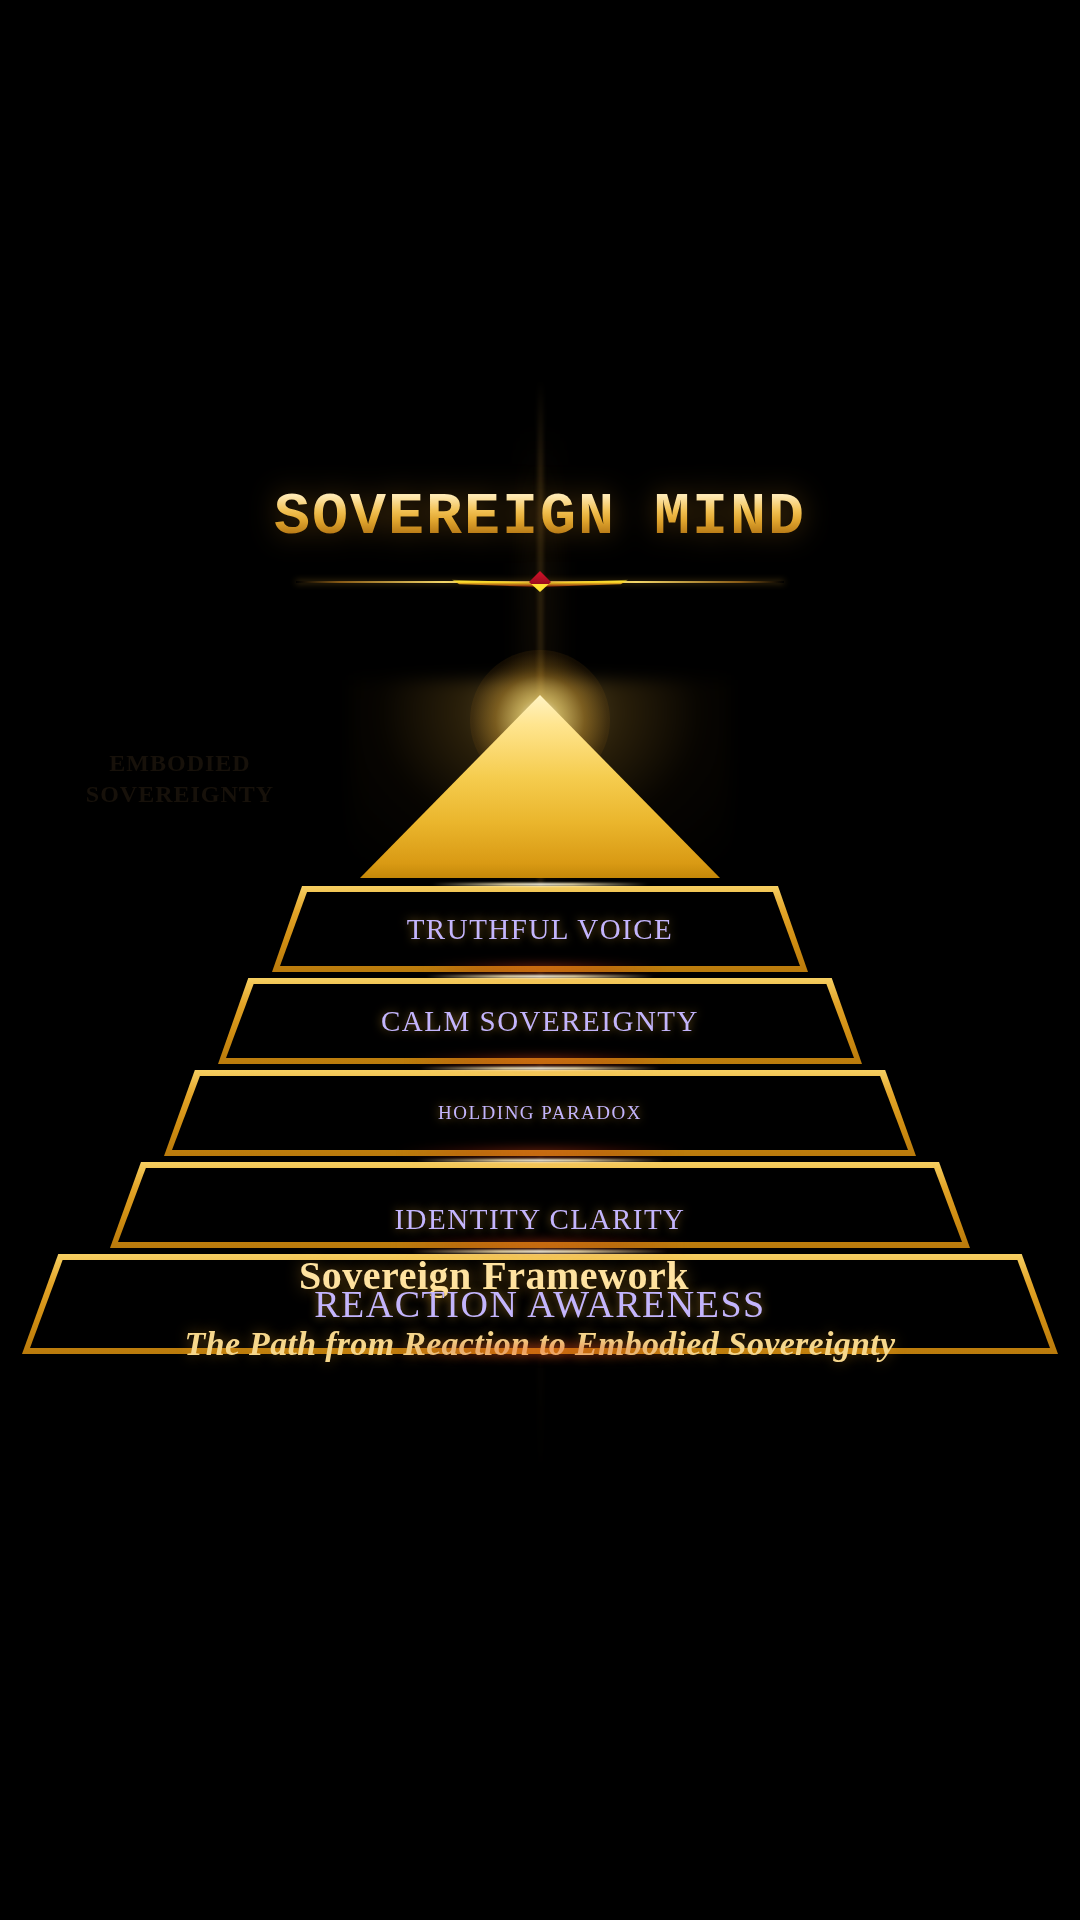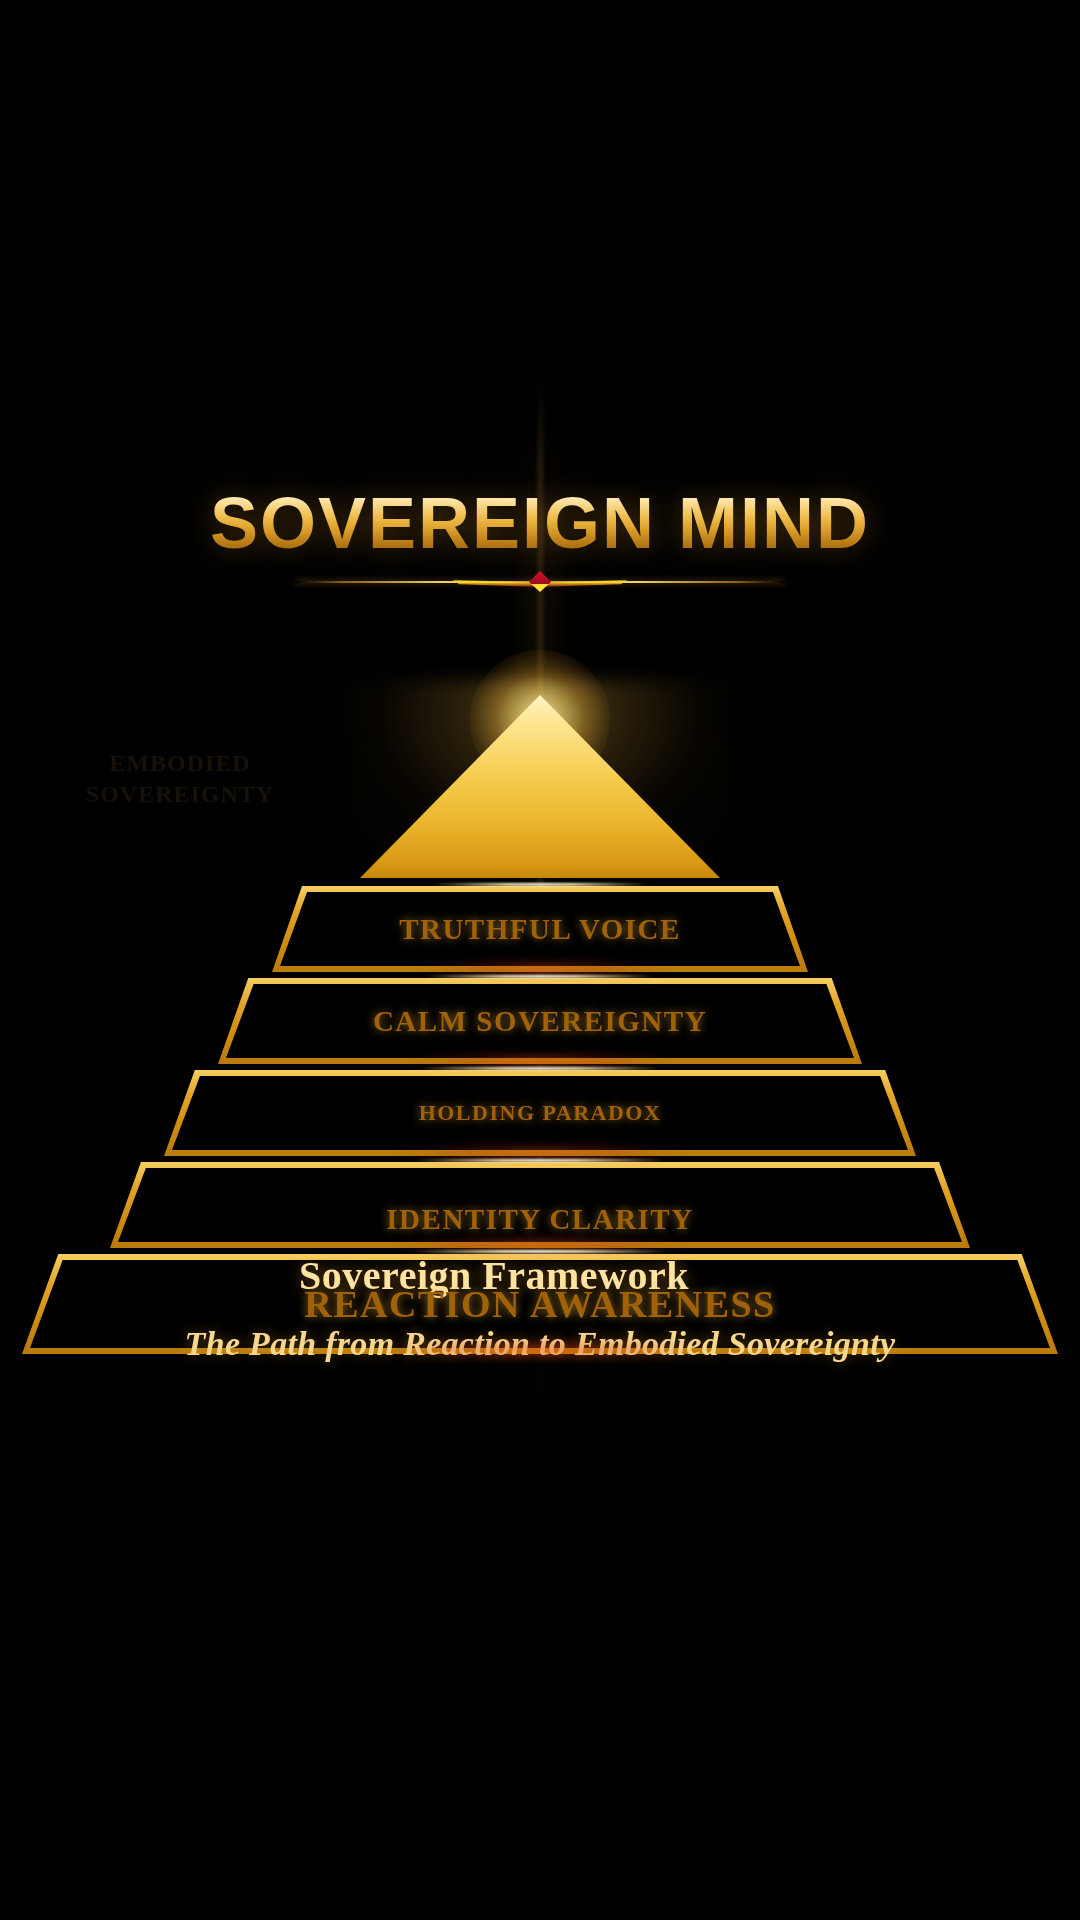--- a/index.html
+++ b/index.html
@@ -50,23 +50,23 @@
   
   .title-wrap {
     position: absolute;
     left: 0;
     top: 487px;
     width: 1080px;
     text-align: center;
   }
   .main-title {
     display: inline-block;
-    font-family: Liberation Sans, sans-serif;
+    font-family: Liberation Mono, monospace;
     font-weight: bold;
-    font-size: 72px;
+    font-size: 60px;
     letter-spacing: 2px;
     line-height: 1;
     background: linear-gradient(to bottom,
         #f6dfa0 0%,
         #ffeab5 14%,
         #f1c052 40%,
         #e0a52e 56%,
         #b87a16 78%,
         #8a5608 100%);
     -webkit-background-clip: text;
@@ -227,23 +227,23 @@
     position: absolute;
     background: #000000;
   }
   .trap .label {
     position: absolute;
     inset: 0;
     display: flex;
     align-items: center;
     justify-content: center;
     font-family: "Liberation Serif", "DejaVu Serif", serif;
-    font-weight: bold;
+    font-weight: normal;
     letter-spacing: 1.5px;
-    color: #a16207;
+    color: #c4b5fd;
     text-shadow: 0 0 10px rgba(255,190,60,0.55), 0 1px 1px rgba(0,0,0,0.9);
     z-index: 3;
   }
   .trap .hotline {
     position: absolute;
     height: 3px;
     background: linear-gradient(to right,
         rgba(255,220,120,0) 0%,
         rgba(255,240,190,0.95) 35%,
         rgba(255,250,230,1) 50%,
@@ -338,21 +338,21 @@
       <div class="emberline" style="left:190px; bottom:-4px; width:264px;"></div>
       <div class="label" style="font-size:29px;">CALM SOVEREIGNTY</div>
     </div>
 
     <div class="trap" style="left:164px; top:430px; width:752px; height:86px;">
       <div class="band" style="clip-path: polygon(4.1% 0%, 95.9% 0%, 100% 100%, 0% 100%);"></div>
       <div class="band-inner" style="left:8px; top:6px; right:8px; bottom:6px;
            clip-path: polygon(3.8% 0%, 96.2% 0%, 100% 100%, 0% 100%);"></div>
       <div class="hotline" style="left:256px; top:-3px; width:240px;"></div>
       <div class="emberline" style="left:236px; bottom:-4px; width:280px;"></div>
-      <div class="label" style="font-size:22px;">HOLDING PARADOX</div>
+      <div class="label" style="font-size:19px;">HOLDING PARADOX</div>
     </div>
 
     <div class="trap" style="left:110px; top:522px; width:860px; height:86px;">
       <div class="band" style="clip-path: polygon(3.6% 0%, 96.4% 0%, 100% 100%, 0% 100%);"></div>
       <div class="band-inner" style="left:8px; top:6px; right:8px; bottom:6px;
            clip-path: polygon(3.3% 0%, 96.7% 0%, 100% 100%, 0% 100%);"></div>
       <div class="hotline" style="left:306px; top:-3px; width:248px;"></div>
       <div class="emberline" style="left:284px; bottom:-4px; width:292px;"></div>
       <div class="label" style="font-size:29px;margin-top:29px;">IDENTITY CLARITY</div>
     </div>

